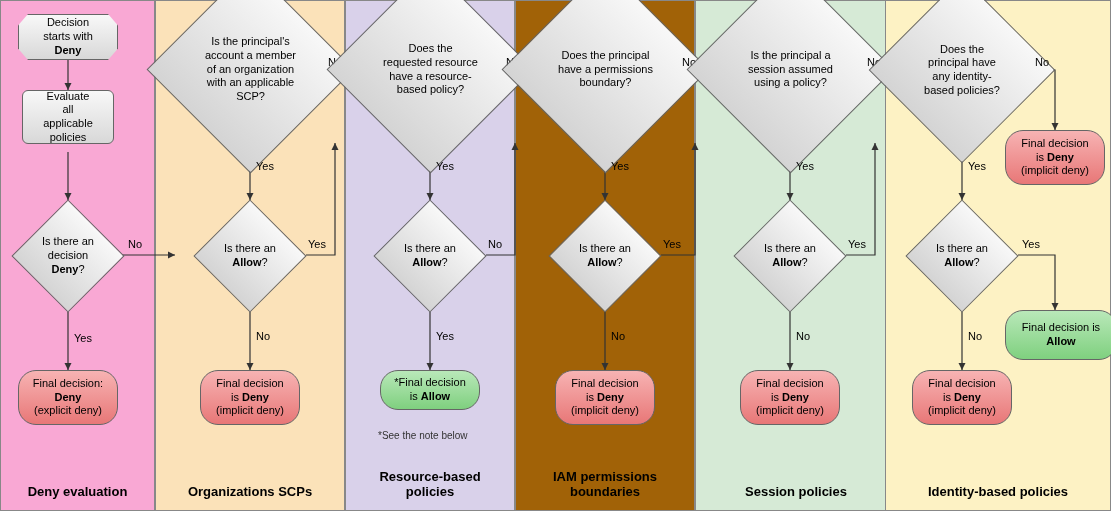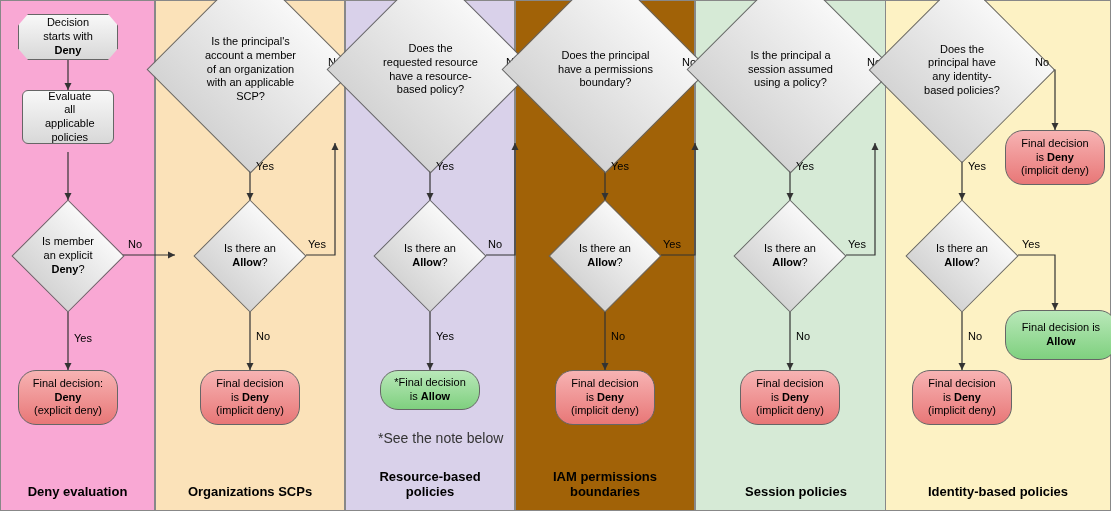--- a/index.html
+++ b/index.html
@@ -30,21 +30,21 @@
     padding: 0 8px;
     line-height: 1.2;
   }
   .node {
     position: absolute;
     background: linear-gradient(#f8f8f8, #d8d8d8);
     border: 1px solid #666;
     border-radius: 6px;
     display: flex;
     align-items: center;
-    justify-content: flex-start;
+    justify-content: center;
     text-align: center;
     padding: 22px;
     line-height: 1.25;
   }
   .start {
     border-radius: 0;
     clip-path: polygon(10% 0, 90% 0, 100% 25%, 100% 75%, 90% 100%, 10% 100%, 0 75%, 0 25%);
   }
   .diamond-wrap {
     position: absolute;
@@ -79,21 +79,21 @@
   }
   .deny { background: linear-gradient(#f7b3b3, #e87777); }
   .allow { background: linear-gradient(#b9e8b9, #7fd07f); }
   .edge-label {
     position: absolute;
     font-size: 11px;
     background: transparent;
   }
   .footnote {
     position: absolute;
-    font-size: 14px;
+    font-size: 10px;
     color: #333;
   }
   svg.arrows {
     position: absolute;
     inset: 0;
     width: 1111px;
     height: 511px;
     pointer-events: none;
   }
 </style>
@@ -173,21 +173,21 @@
 
 <div class="node start" style="left:18px;top:14px;width:100px;height:45px">
   <span><span>Decision starts with </span><b>Deny</b></span>
 </div>
 <div class="node" style="left:22px;top:90px;width:92px;height:54px">
   <span>Evaluate all applicable policies</span>
 </div>
 <div class="diamond-wrap" style="left:28px;top:216px;width:80px;height:80px">
   <div class="diamond"></div>
   <div class="diamond-text">
-      <span><span>Is member an explicit </span><b>Deny</b><span>?</span></span>
+      <span><span>Is there an decision </span><b>Deny</b><span>?</span></span>
     </div>
 </div>
 <div class="term deny" style="left:18px;top:370px;width:100px;height:55px">
   <span><span>Final decision: </span><b>Deny</b><br><span>(explicit deny)</span></span>
 </div>
 <div class="edge-label" style="left:74px;top:332px">Yes</div>
 <div class="edge-label" style="left:128px;top:238px">No</div>
 
 <div class="diamond-wrap" style="left:177px;top:-4px;width:147px;height:147px">
   <div class="diamond"></div>

